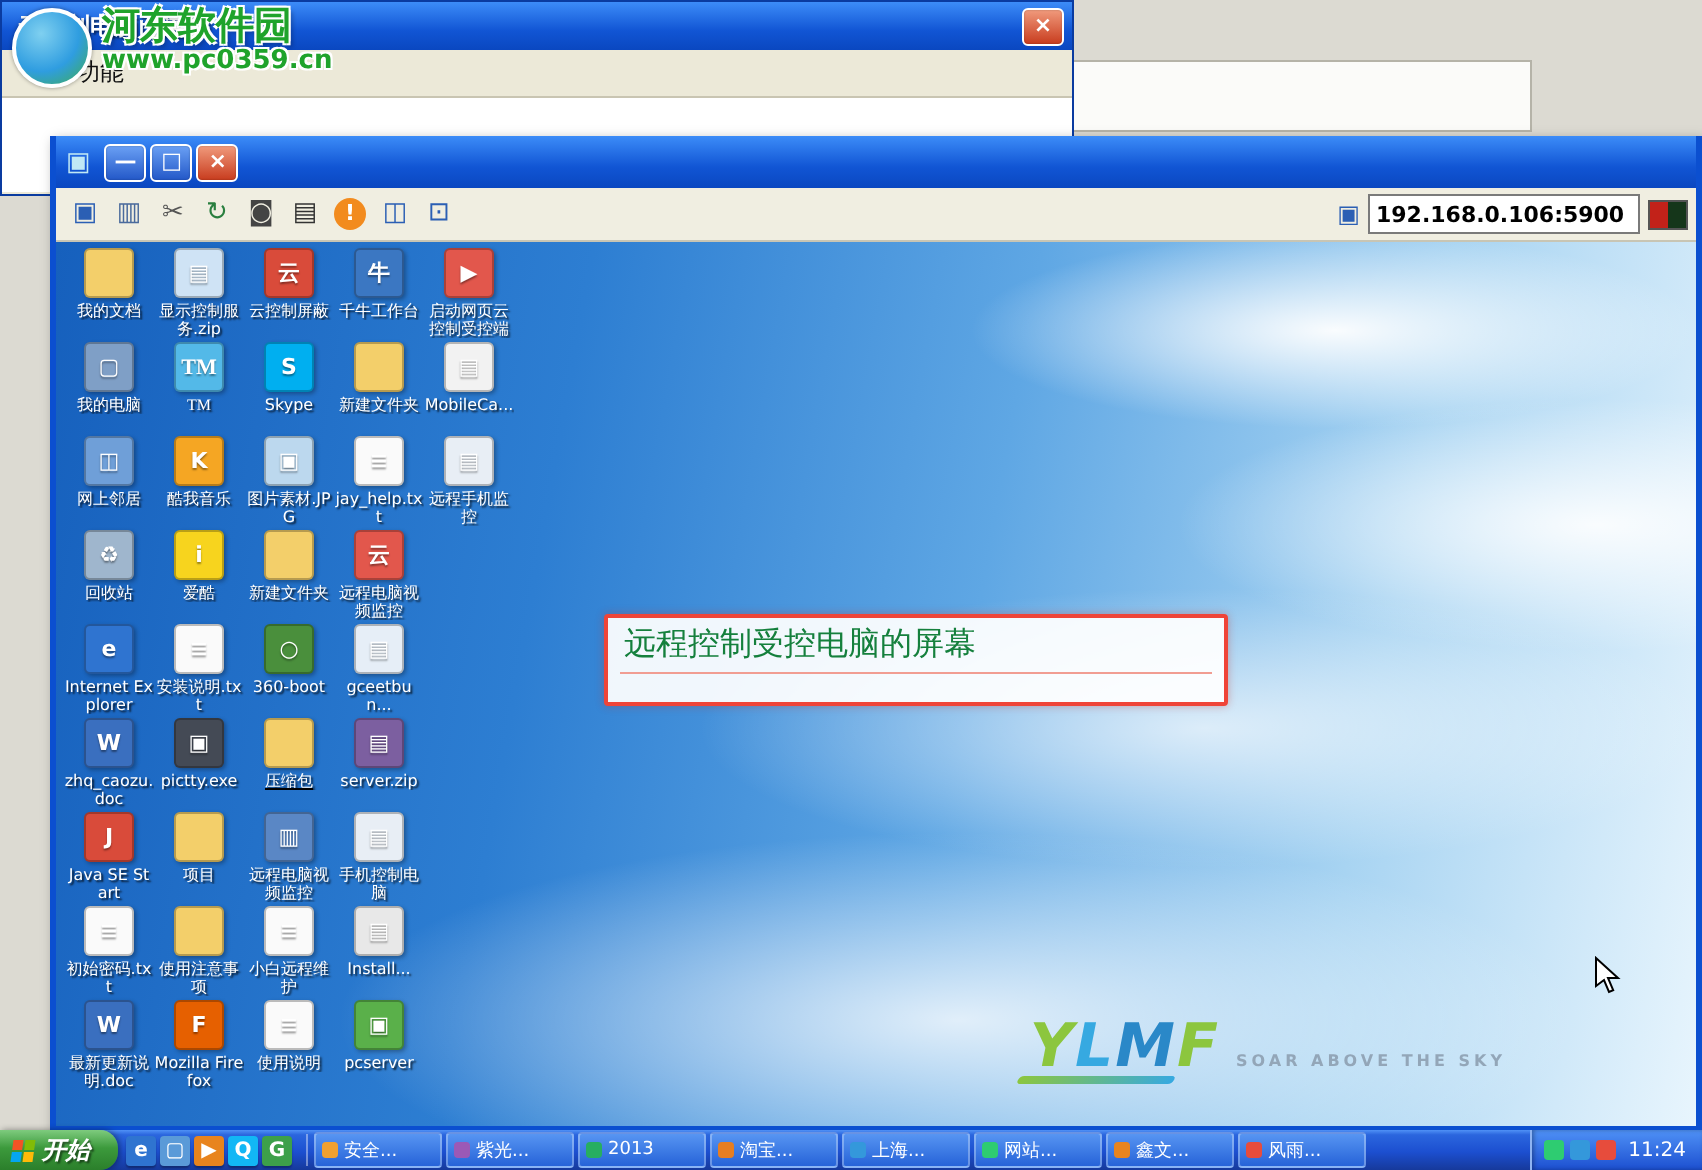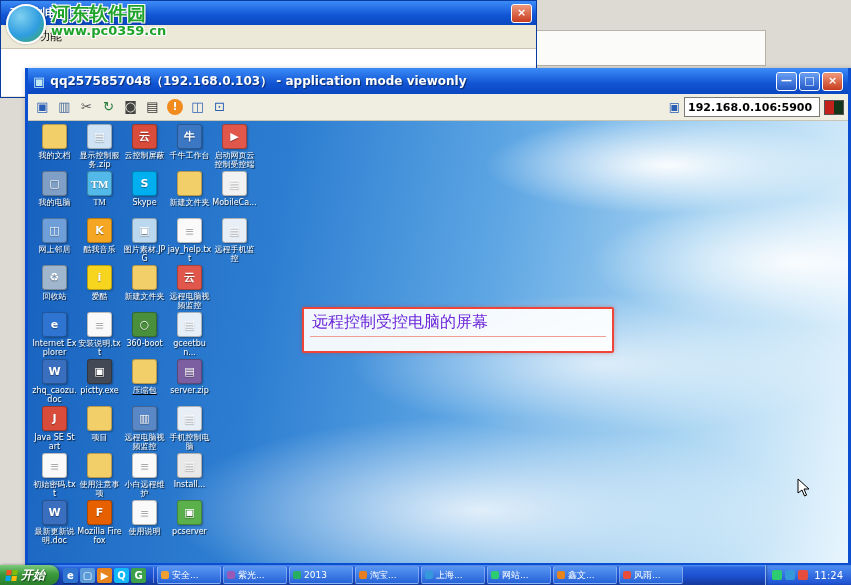--- a/index.html
+++ b/index.html
@@ -70,21 +70,21 @@
       linear-gradient(100deg,#1660bd 0%, #2d7ed2 30%, #5fa7e4 55%, #a8d4f2 78%, #e8f5fd 100%);}
   .dicon{position:absolute;width:45px;text-align:center;cursor:pointer;}
   .dglyph{width:23px;height:23px;margin:0 auto 2px;border-radius:3px;border:1px solid rgba(0,0,0,.25);
     box-shadow:1px 1px 2px rgba(0,0,0,.3);display:flex;align-items:center;justify-content:center;
     font-size:11px;font-weight:bold;color:#fff;text-shadow:0 1px 1px rgba(0,0,0,.4);}
   .dlabel{font-size:8px;line-height:1.15;color:#fff;text-shadow:1px 1px 1px rgba(0,0,0,.8);
     max-height:19px;overflow:hidden;word-break:break-all;}
   .annotation{position:absolute;left:274px;top:186px;width:308px;height:42px;
     background:rgba(255,255,255,.93);border:2px solid #ef4438;border-radius:2px;
     box-shadow:0 0 4px rgba(200,40,30,.35);}
-  .annotation-text{margin:3px 8px 0;font-size:16px;color:#6d28d9;white-space:nowrap;}
+  .annotation-text{margin:3px 8px 0;font-size:16px;color:#15803d;white-space:nowrap;}
   .annotation-line{margin:3px 6px 0;border-top:1px solid #f19d92;}
   .logo{position:absolute;right:95px;bottom:26px;display:flex;align-items:flex-end;gap:8px;}
   .logo-big{font-style:italic;font-weight:900;font-size:30px;line-height:.9;letter-spacing:1px;position:relative;}
   .logo-big .swoosh{position:absolute;left:-6px;bottom:-5px;width:78px;height:4px;
     background:linear-gradient(90deg,#8cc63e,#36a9e1);transform:skewX(-30deg);border-radius:2px;}
   .tagline{font-size:8px;font-weight:bold;color:#93a6b8;letter-spacing:2px;margin-bottom:2px;white-space:nowrap;}
 
   
   .taskbar{position:absolute;left:0;top:565px;width:851px;height:20px;z-index:40;
     background:linear-gradient(180deg,#4f91f6 0%,#2b66de 12%,#1c4fd0 55%,#16399b 100%);
@@ -137,21 +137,20 @@
     <div class="wm-badge"></div>
     <div class="wm-text">
       <div class="wm-site">河东软件园</div>
       <div class="wm-url">www.pc0359.cn</div>
     </div>
   </div>
 
   <div class="main-window">
     <div class="mw-titlebar">
       <span class="mw-icon">▣</span>
-      <span class="mw-title">qq2575857048（192.168.0.103） - application mode viewonly</span>
       <span class="xp-btn">—</span>
       <span class="xp-btn">□</span>
       <span class="xp-btn close">×</span>
     </div>
 
     <div class="toolbar">
       <span id="toolbar-icons" style="display:flex;align-items:center;gap:1px;">
           <span class="tbtn" style="color: rgb(43, 95, 180);">▣</span>
           <span class="tbtn" style="color: rgb(74, 106, 156);">▥</span>
           <span class="tbtn" style="color: rgb(85, 85, 85);">✂</span>
@@ -330,20 +329,24 @@
             <div class="dglyph" style="background: rgb(90, 176, 74);">▣</div>
             <div class="dlabel">pcserver</div>
           </div>
         </div>
 
       <div class="annotation">
         <div class="annotation-text">远程控制受控电脑的屏幕</div>
         <div class="annotation-line"></div>
       </div>
 
+      <div class="logo">
+        <span class="logo-big" id="logo-text"><i class="swoosh"></i><span class="lt" style="color: rgb(140, 198, 62);">Y</span><span class="lt" style="color: rgb(54, 169, 225);">L</span><span class="lt" style="color: rgb(42, 136, 200);">M</span><span class="lt" style="color: rgb(140, 198, 62);">F</span></span>
+        <span class="tagline">SOAR ABOVE THE SKY</span>
+      </div>
     </div>
   </div>
 
   <div class="taskbar">
     <div class="start">
       <span class="flag">
           <i></i>
           <i></i>
           <i></i>
           <i></i>

